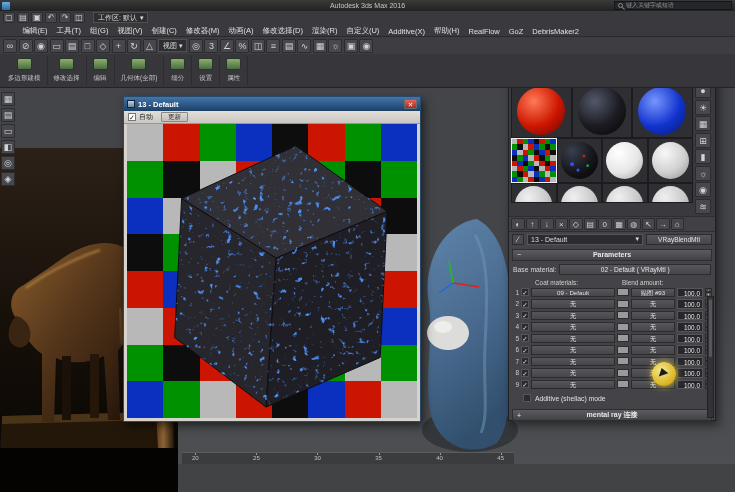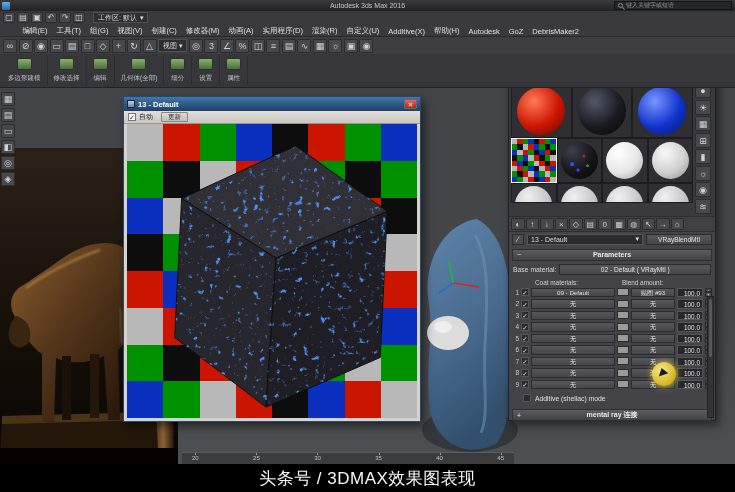--- a/index.html
+++ b/index.html
@@ -150,26 +150,26 @@
   </div>
 
   <div class="menubar">
       <span class="menu-item">编辑(E)</span>
       <span class="menu-item">工具(T)</span>
       <span class="menu-item">组(G)</span>
       <span class="menu-item">视图(V)</span>
       <span class="menu-item">创建(C)</span>
       <span class="menu-item">修改器(M)</span>
       <span class="menu-item">动画(A)</span>
-      <span class="menu-item">实用程序(D)</span>
+      <span class="menu-item">修改选择(D)</span>
       <span class="menu-item">渲染(R)</span>
       <span class="menu-item">自定义(U)</span>
       <span class="menu-item">Additive(X)</span>
       <span class="menu-item">帮助(H)</span>
-      <span class="menu-item">Autodesk</span>
+      <span class="menu-item">RealFlow</span>
       <span class="menu-item">GoZ</span>
       <span class="menu-item">DebrisMaker2</span>
     </div>
 
   <div class="maintoolbar">
       <span class="tbicon">∞</span>
       <span class="tbicon">⊘</span>
       <span class="tbicon">◉</span>
       <span class="tbicon">▭</span>
       <span class="tbicon">▤</span>
@@ -687,17 +687,14 @@
     </div>
     <div class="mescroll">
         <span class="thumb"></span>
       </div>
   </div>
 
   <div class="cursor-hi">
     <span class="cursor-arrow"></span>
   </div>
 
-  <div class="caption">
-    <span>头条号 / 3DMAX效果图表现</span>
-  </div>
 
 </div>
 
 </body></html>

